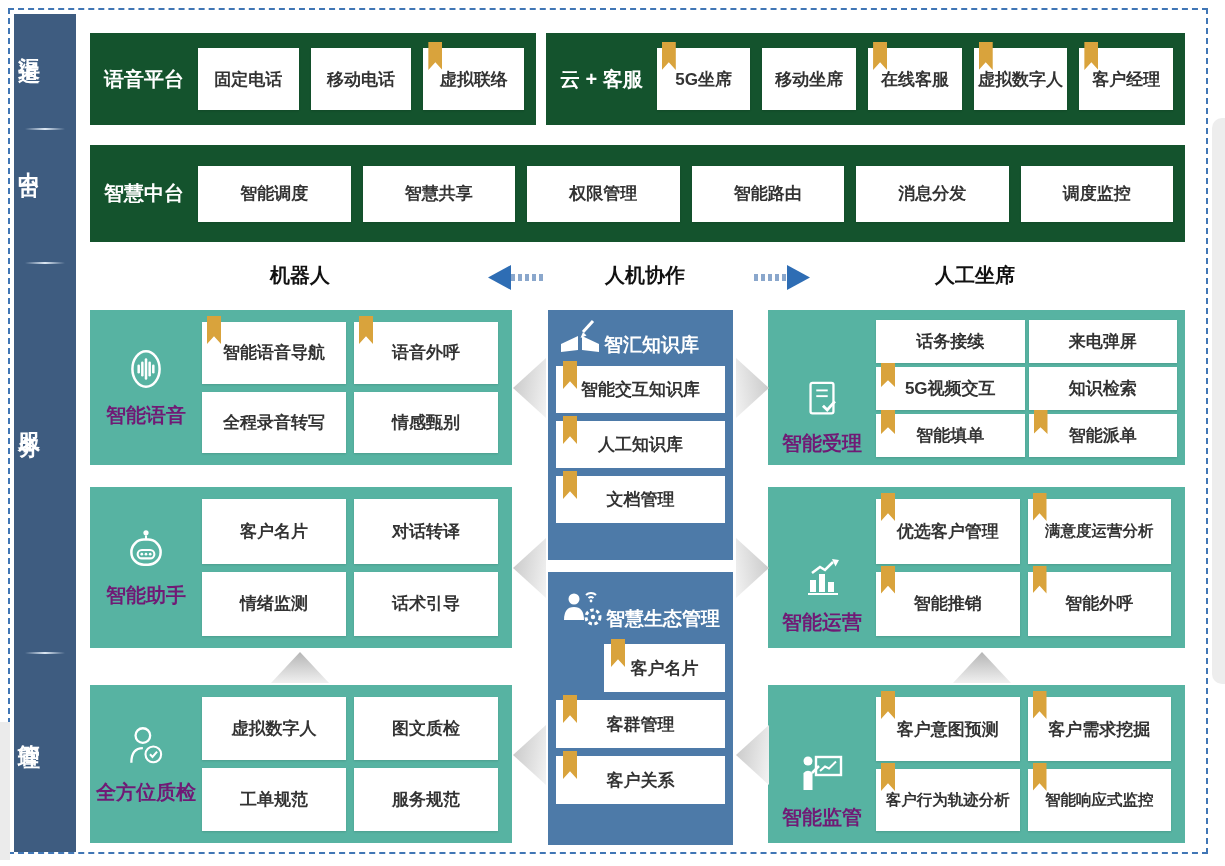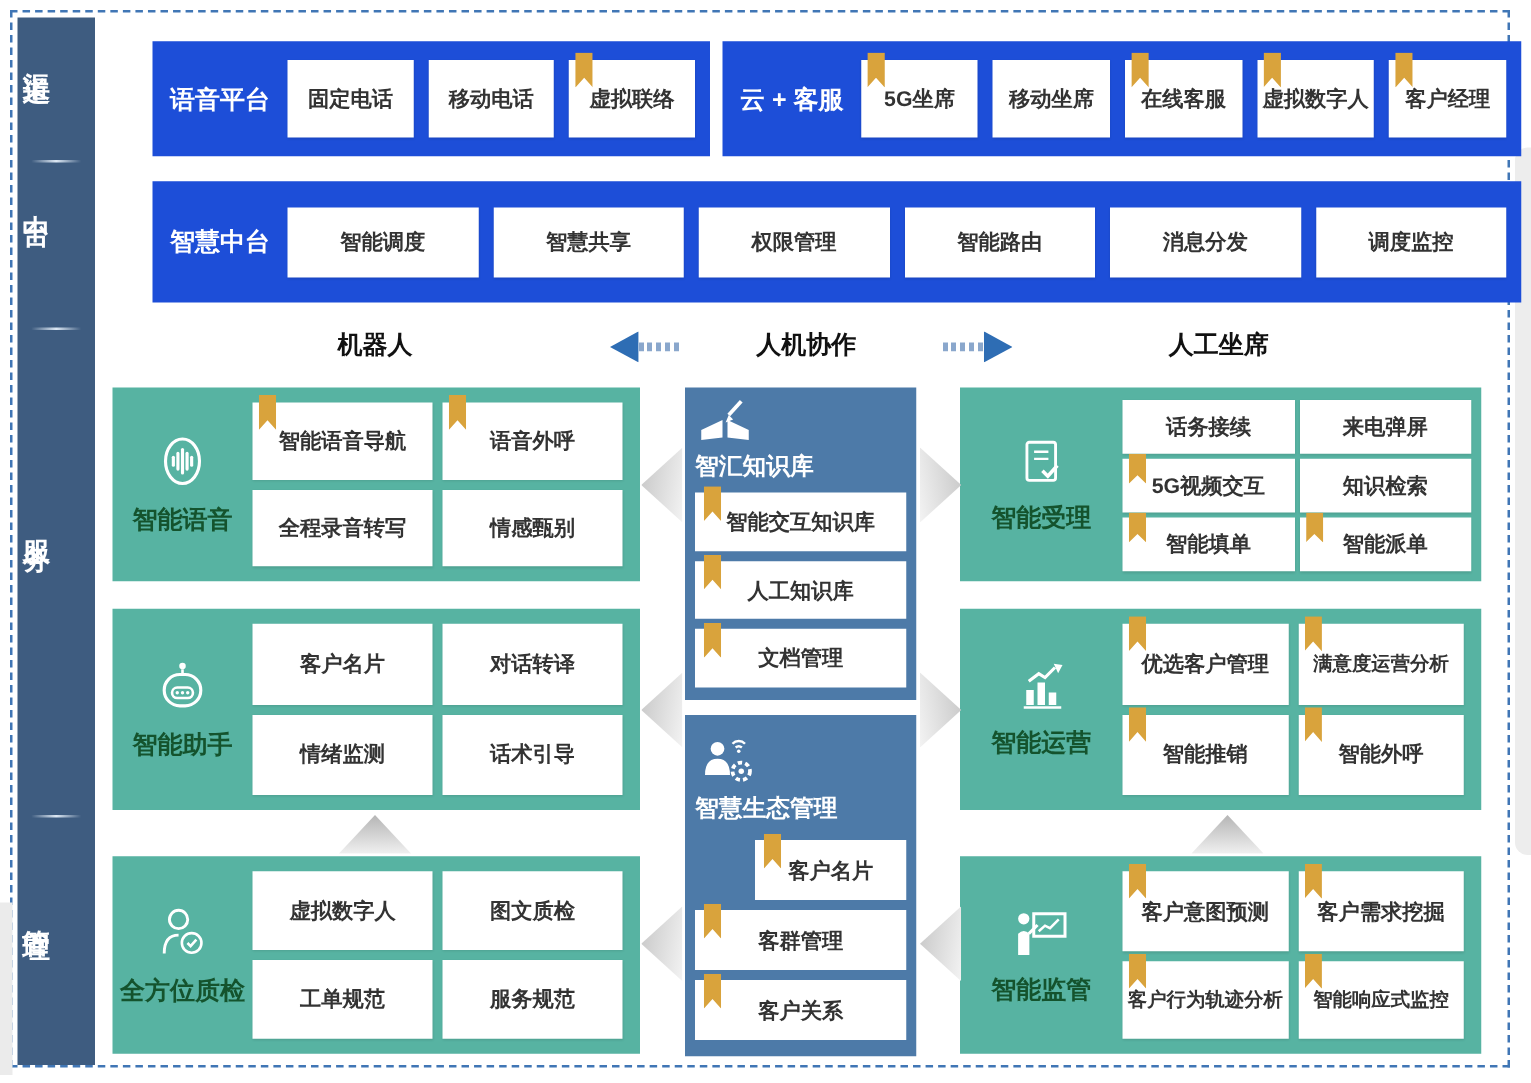--- a/index.html
+++ b/index.html
@@ -13,21 +13,21 @@
 
   
   .sidebar{position:absolute;left:14px;top:14px;width:62px;height:838px;background:#3e5c80;}
   .side-label{position:absolute;left:0;width:62px;text-align:center;color:#fff;
         font-size:22px;font-weight:bold;writing-mode:vertical-lr;text-orientation:upright;
         left:50%;transform:translateX(-50%);letter-spacing:4px;}
   .side-div{position:absolute;left:11px;width:40px;height:2px;
         background:linear-gradient(to right,rgba(255,255,255,0),rgba(230,240,250,.95),rgba(255,255,255,0));}
 
   
-  .band{position:absolute;background:#1d4ed8;display:flex;align-items:center;padding:0 12px 0 14px;box-sizing:border-box;margin-left:32px;}
+  .band{position:absolute;background:#14532d;display:flex;align-items:center;padding:0 12px 0 14px;box-sizing:border-box;}
   .band-title{flex:none;color:#fff;font-size:20px;font-weight:bold;white-space:nowrap;}
   .band-items{flex:1;display:flex;gap:12px;margin-left:14px;}
   .witem{position:relative;background:#fff;display:flex;align-items:center;justify-content:center;
         color:#333;font-size:17px;font-weight:600;white-space:nowrap;box-shadow:0 1px 2px rgba(0,0,0,.12);}
   .band-items .witem{flex:1;height:62px;}
   #middle-platform .band-items .witem{height:56px;}
 
   
   .bm{position:absolute;left:5px;top:-6px;width:14px;height:28px;background:#d9a33c;
       clip-path:polygon(0 0,100% 0,100% 100%,50% 72%,0 100%);}
@@ -35,32 +35,32 @@
   
   .hdr{position:absolute;font-size:20px;font-weight:bold;color:#111;text-align:center;}
   .arr-tri{position:absolute;background:#2e6db4;width:23px;height:25px;}
   .arr-tri.left{clip-path:polygon(0 50%,100% 0,100% 100%);}
   .arr-tri.right{clip-path:polygon(0 0,100% 50%,0 100%);}
   .arr-dash{position:absolute;height:7px;width:33px;
       background:repeating-linear-gradient(to right,#8aa7cc 0 4px,transparent 4px 7px);}
 
   
   .gbox{position:absolute;background:#57b3a2;display:flex;align-items:stretch;box-sizing:border-box;padding:12px 14px 12px 0;}
-  .gside{flex:none;display:flex;flex-direction:column;align-items:center;justify-content:center;gap:10px;color:#14532d;}
+  .gside{flex:none;display:flex;flex-direction:column;align-items:center;justify-content:center;gap:10px;color:#701a75;}
   .gbox.lcol .gside{width:112px;}
-  .gbox.rcol .gside{width:130px;}
+  .gbox.rcol .gside{width:108px;justify-content:flex-end;}
   .gside .gttl{font-size:20px;font-weight:bold;white-space:nowrap;}
   .ggrid{flex:1;display:grid;grid-template-columns:1fr 1fr;gap:8px;}
   .ggrid.rows3{gap:4px;}
   .sm{font-size:15.5px;}
 
   
   .cbox{position:absolute;left:548px;width:185px;background:#4d7aa8;display:flex;flex-direction:column;
         box-sizing:border-box;padding:8px 8px 10px;}
-  .chead{display:flex;flex-direction:column;align-items:flex-start;color:#fff;}
+  .chead{display:flex;flex-direction:row;align-items:flex-end;color:#fff;}
   .chead .cttl{font-size:19px;font-weight:bold;margin-top:2px;white-space:nowrap;}
   .citem{position:relative;height:47px;margin-top:8px;background:#fff;display:flex;align-items:center;
         justify-content:center;color:#333;font-size:17px;font-weight:600;white-space:nowrap;}
   .citem .bm{left:7px;top:-5px;}
 
   
   .chev{position:absolute;width:33px;height:60px;}
   .chev.l{clip-path:polygon(0 50%,100% 0,100% 100%);background:linear-gradient(100deg,#c6c6c6,#f3f3f3);}
   .chev.r{clip-path:polygon(0 0,100% 50%,0 100%);background:linear-gradient(80deg,#f3f3f3,#c6c6c6);}
   .tri-up{position:absolute;width:58px;height:31px;clip-path:polygon(50% 0,100% 100%,0 100%);

